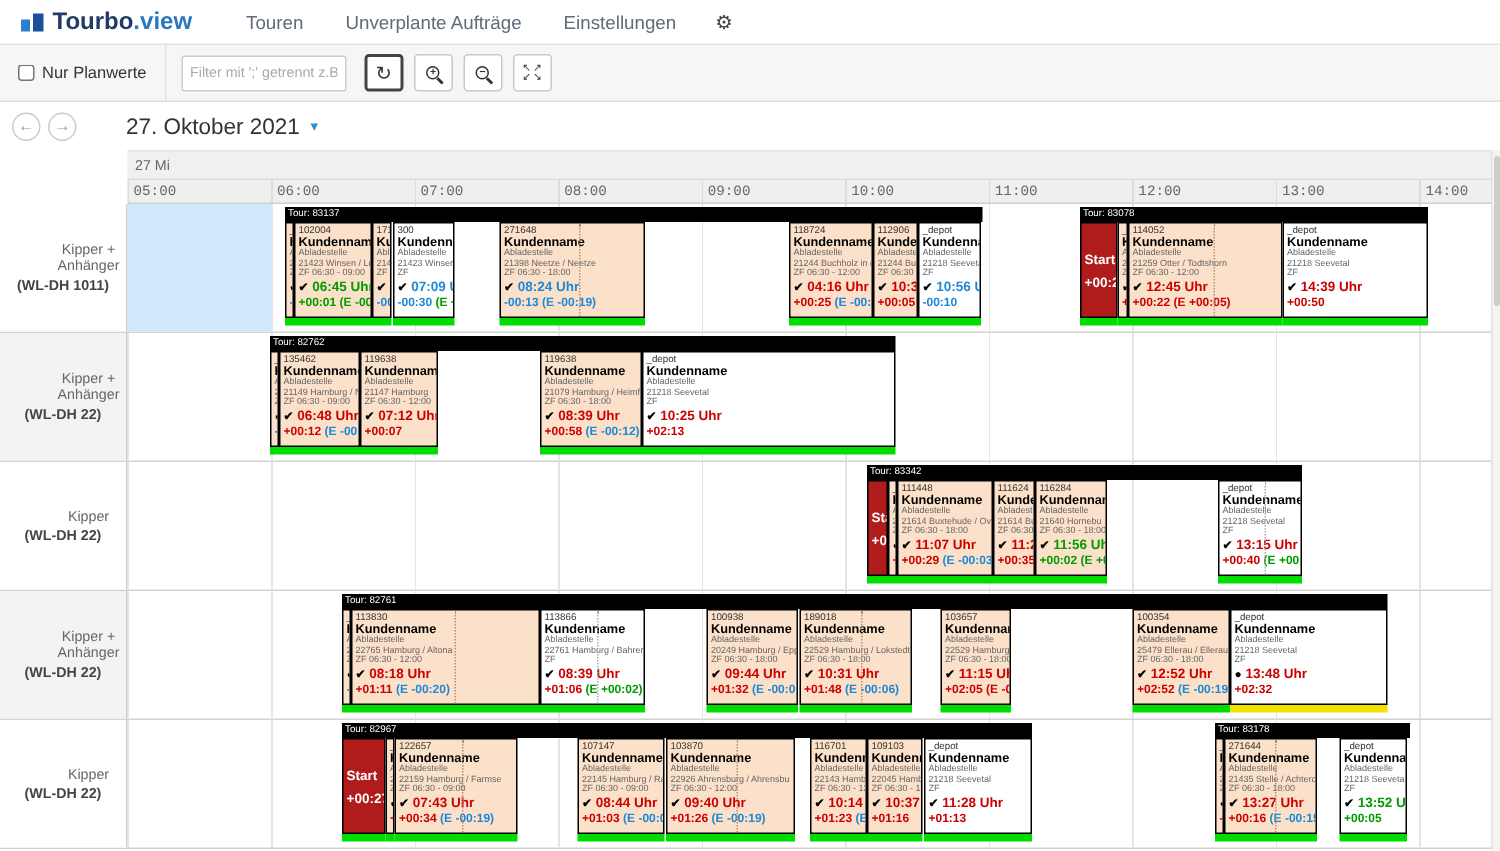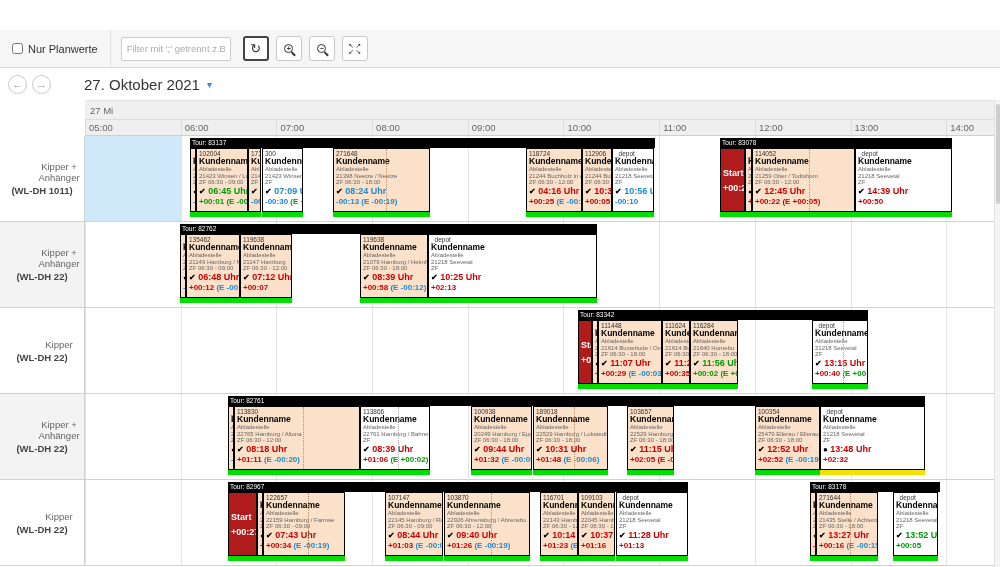--- a/index.html
+++ b/index.html
@@ -52,21 +52,21 @@
   .date-label { font-size:15px; color:#333; margin-left:28px; font-weight:500; }
   .chev { color:#2a8fd4; font-size:10px; margin-left:7px; cursor:pointer; }
 
   
   .sched-head-day { position:absolute; left:85px; top:100px; right:0; height:20px; background:#f0f0f0;
                     border-bottom:1px solid #dcdcdc; border-top:1px solid #e4e4e4; font-size:9.5px; color:#666;
                     display:flex; align-items:center; padding-left:5px; }
   .sched-head-hours { position:absolute; left:85px; top:120px; right:0; height:16px; background:#efefef;
                       border-bottom:1px solid #cfcfcf;
                       background-image:repeating-linear-gradient(90deg,#dcdcdc 0,#dcdcdc 1px,transparent 1px,transparent 95.7px); }
-  .hour-label { position:absolute; top:2px; font-size:9.5px; color:#666; }
+  .hour-label { position:absolute; top:2px; font-size:9.5px; color:#666;font-family:Liberation Mono, monospace; }
 
   #rows { position:absolute; left:0; top:136px; width:1000px; height:431px; }
   .row { position:relative; width:1000px; height:86px; border-bottom:1px solid #d2d2d2; }
   .row-label { position:absolute; left:0; top:0; width:85px; height:100%; background:#fff;
                border-right:1px solid #cfcfcf; display:flex; flex-direction:column; align-items:center;
                justify-content:center; text-align:center; }
   .row.alt .row-label { background:#f3f3f3; }
   .row-label .veh { font-size:9.5px; color:#666;margin-left:34px; }
   .row-label .plate { font-size:9.5px; color:#444; font-weight:bold; margin-top:2px; }
   .row-grid { position:absolute; left:85px; top:0; right:0; height:100%;
@@ -98,20 +98,32 @@
 
   .vscroll { position:absolute; right:0; top:100px; width:6px; height:467px; background:#f4f4f4;
              border-left:1px solid #e2e2e2; }
   .vscroll .thumb { position:absolute; left:1px; width:4px; top:4px; height:100px; background:#cdcdcd; border-radius:2px; }
 </style>
 </head>
 <body>
 
 <div id="app">
 
+  <div class="topbar">
+    <div class="logo">
+      <span class="logo-icon"></span>
+      <span><span class="logo-t1">Tourbo</span><span class="logo-t2">.view</span></span>
+    </div>
+    <nav class="menu" id="menu">
+        <span class="menu-item">Touren</span>
+        <span class="menu-item">Unverplante Aufträge</span>
+        <span class="menu-item">Einstellungen</span>
+      </nav>
+    <span class="gear" id="gear">⚙</span>
+  </div>
 
   <div class="toolbar">
     <label class="tb-cell">
       <input type="checkbox" style="">
       <span>Nur Planwerte</span>
     </label>
     <input class="filter-input" type="text" placeholder="Filter mit ';' getrennt z.B. L" style="">
     <div class="btn-group" id="tb-buttons">
         <div class="tb-btn active">
           <span class="refresh-glyph">↻</span>

